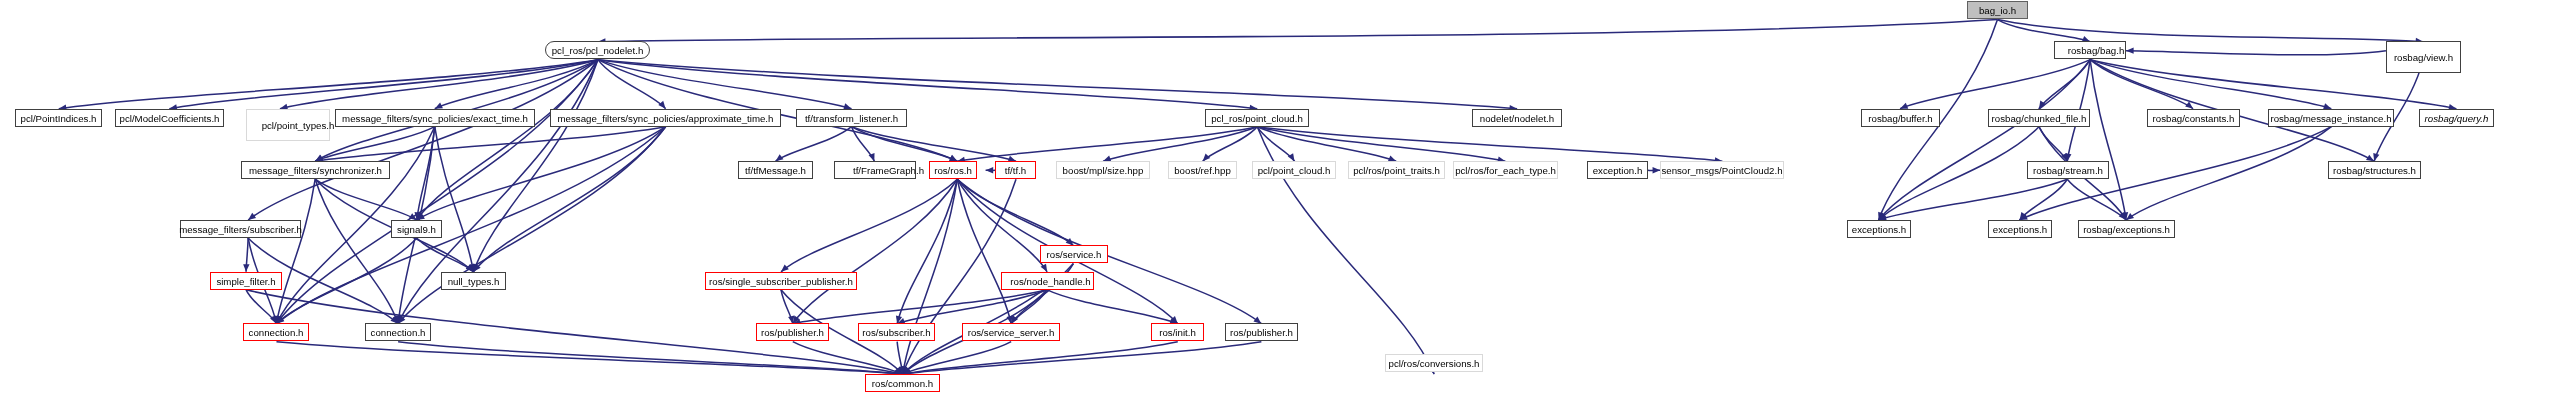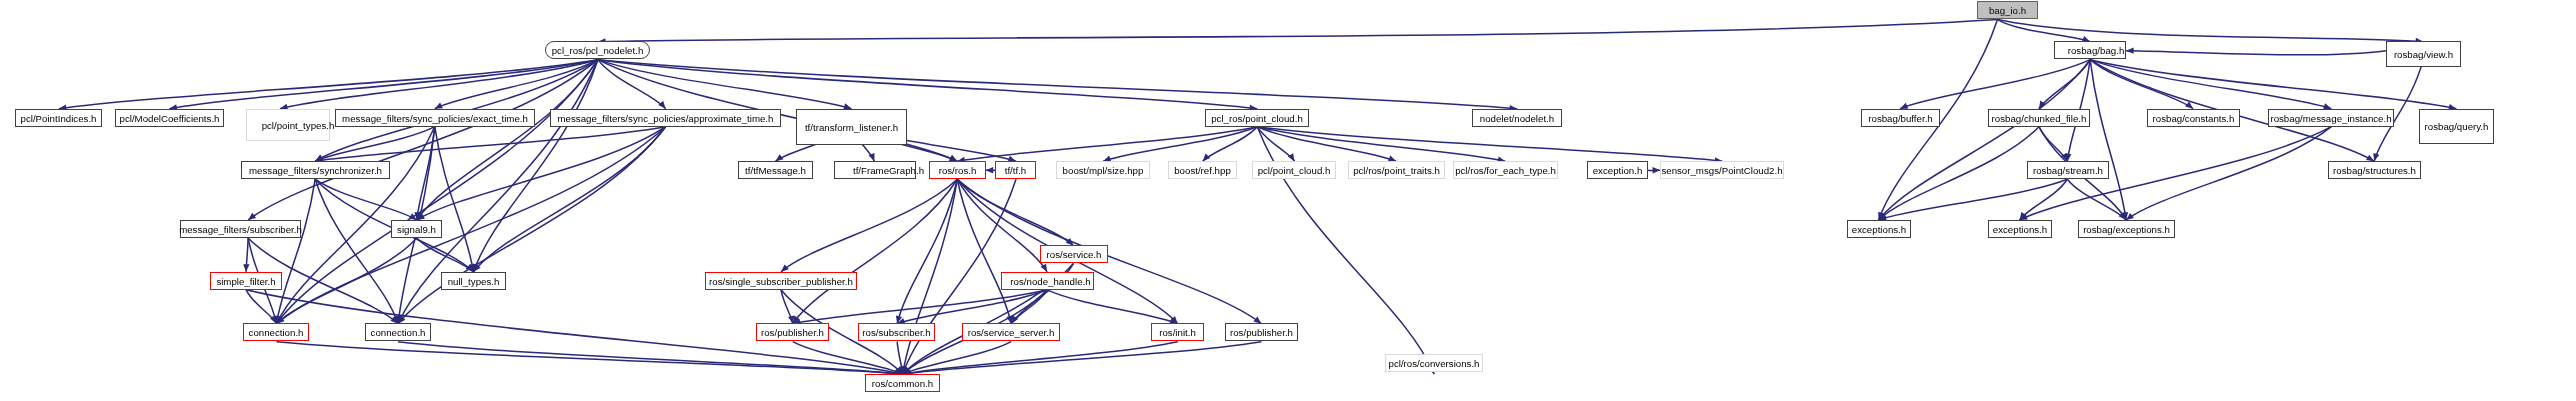--- a/index.html
+++ b/index.html
@@ -216,81 +216,81 @@
         <polygon class="arrow" points="1306,541 1300.306211992202,530.5242767255786 1309.458605801019,529.5895641663801"></polygon>
         <path class="edge" d="M 1463 494 C 1423.75 515.15, 1334.26 526.9, 1306 541"></path>
         <polygon class="arrow" points="1306,541 1313.7891889539792,531.9728999429933 1317.896561275565,540.2051227662573"></polygon>
         <path class="edge" d="M 1704 494 C 1604.5 515.15, 1377.64 526.9, 1306 541"></path>
         <polygon class="arrow" points="1306,541 1315.904624347783,534.3623485682583 1317.6812606905944,543.3891732206707"></polygon>
         <path class="edge" d="M 1825 494 C 1695.25 515.15, 1399.42 526.9, 1306 541"></path>
         <polygon class="arrow" points="1306,541 1316.1903009115085,534.8098653219085 1317.563317898339,543.9068331878448"></polygon>
       </g>
   </svg>
   <div id="node-layer">
-      <div class="node-box root" style="left: 1967px; top: 1.4px; width: 61px; height: 18px; margin-left: 10px;">
+      <div class="node-box root" style="left: 1967px; top: 1.4px; width: 61px; height: 18px;">
         <span class="node-label">bag_io.h</span>
       </div>
       <div class="node-box " style="left: 545px; top: 41px; width: 105px; height: 18px; border-radius: 9px;">
         <span class="node-label">pcl_ros/pcl_nodelet.h</span>
       </div>
       <div class="node-box " style="left: 2054px; top: 41px; width: 72px; height: 18px; padding-left: 12px;">
         <span class="node-label">rosbag/bag.h</span>
       </div>
-      <div class="node-box " style="left: 2386px; top: 41px; width: 75px; height: 26px;">
+      <div class="node-box " style="left: 2386px; top: 41px; width: 75px; height: 32px;">
         <span class="node-label">rosbag/view.h</span>
       </div>
       <div class="node-box " style="left: 15px; top: 109px; width: 87px; height: 18px;">
         <span class="node-label">pcl/PointIndices.h</span>
       </div>
       <div class="node-box " style="left: 115px; top: 109px; width: 109px; height: 18px;">
         <span class="node-label">pcl/ModelCoefficients.h</span>
       </div>
       <div class="node-box gray" style="left: 246px; top: 109px; width: 84px; height: 32px; padding-left: 20px;">
         <span class="node-label">pcl/point_types.h</span>
       </div>
       <div class="node-box " style="left: 335px; top: 109px; width: 200px; height: 18px;">
         <span class="node-label">message_filters/sync_policies/exact_time.h</span>
       </div>
       <div class="node-box " style="left: 550px; top: 109px; width: 231px; height: 18px;">
         <span class="node-label">message_filters/sync_policies/approximate_time.h</span>
       </div>
-      <div class="node-box " style="left: 796px; top: 109px; width: 111px; height: 36px; text-align: right;">
+      <div class="node-box " style="left: 796px; top: 109px; width: 111px; height: 18px; text-align: right;">
         <span class="node-label">tf/transform_listener.h</span>
       </div>
       <div class="node-box " style="left: 1205px; top: 109px; width: 104px; height: 18px;">
         <span class="node-label">pcl_ros/point_cloud.h</span>
       </div>
       <div class="node-box " style="left: 1472px; top: 109px; width: 90px; height: 18px;">
         <span class="node-label">nodelet/nodelet.h</span>
       </div>
       <div class="node-box " style="left: 1861px; top: 109px; width: 79px; height: 18px;">
         <span class="node-label">rosbag/buffer.h</span>
       </div>
       <div class="node-box " style="left: 1988px; top: 109px; width: 102px; height: 18px;">
         <span class="node-label">rosbag/chunked_file.h</span>
       </div>
       <div class="node-box " style="left: 2147px; top: 109px; width: 93px; height: 18px;">
         <span class="node-label">rosbag/constants.h</span>
       </div>
       <div class="node-box " style="left: 2268px; top: 109px; width: 126px; height: 18px;">
         <span class="node-label">rosbag/message_instance.h</span>
       </div>
-      <div class="node-box " style="left: 2419px; top: 109px; width: 75px; height: 35px;">
+      <div class="node-box " style="left: 2419px; top: 109px; width: 75px; height: 18px; font-style: italic;">
         <span class="node-label">rosbag/query.h</span>
       </div>
       <div class="node-box " style="left: 241px; top: 161px; width: 149px; height: 18px;">
         <span class="node-label">message_filters/synchronizer.h</span>
       </div>
       <div class="node-box " style="left: 738px; top: 161px; width: 75px; height: 18px;">
         <span class="node-label">tf/tfMessage.h</span>
       </div>
       <div class="node-box " style="left: 834px; top: 161px; width: 82px; height: 18px; padding-left: 27px;">
         <span class="node-label">tf/FrameGraph.h</span>
       </div>
-      <div class="node-box red" style="left: 929px; top: 161px; width: 57px; height: 18px;">
+      <div class="node-box red" style="left: 929px; top: 161px; width: 48px; height: 18px;">
         <span class="node-label">ros/ros.h</span>
       </div>
       <div class="node-box red" style="left: 995px; top: 161px; width: 41px; height: 18px;">
         <span class="node-label">tf/tf.h</span>
       </div>
       <div class="node-box gray" style="left: 1056px; top: 161px; width: 94px; height: 18px;">
         <span class="node-label">boost/mpl/size.hpp</span>
       </div>
       <div class="node-box gray" style="left: 1168px; top: 161px; width: 69px; height: 18px;">
         <span class="node-label">boost/ref.hpp</span>

